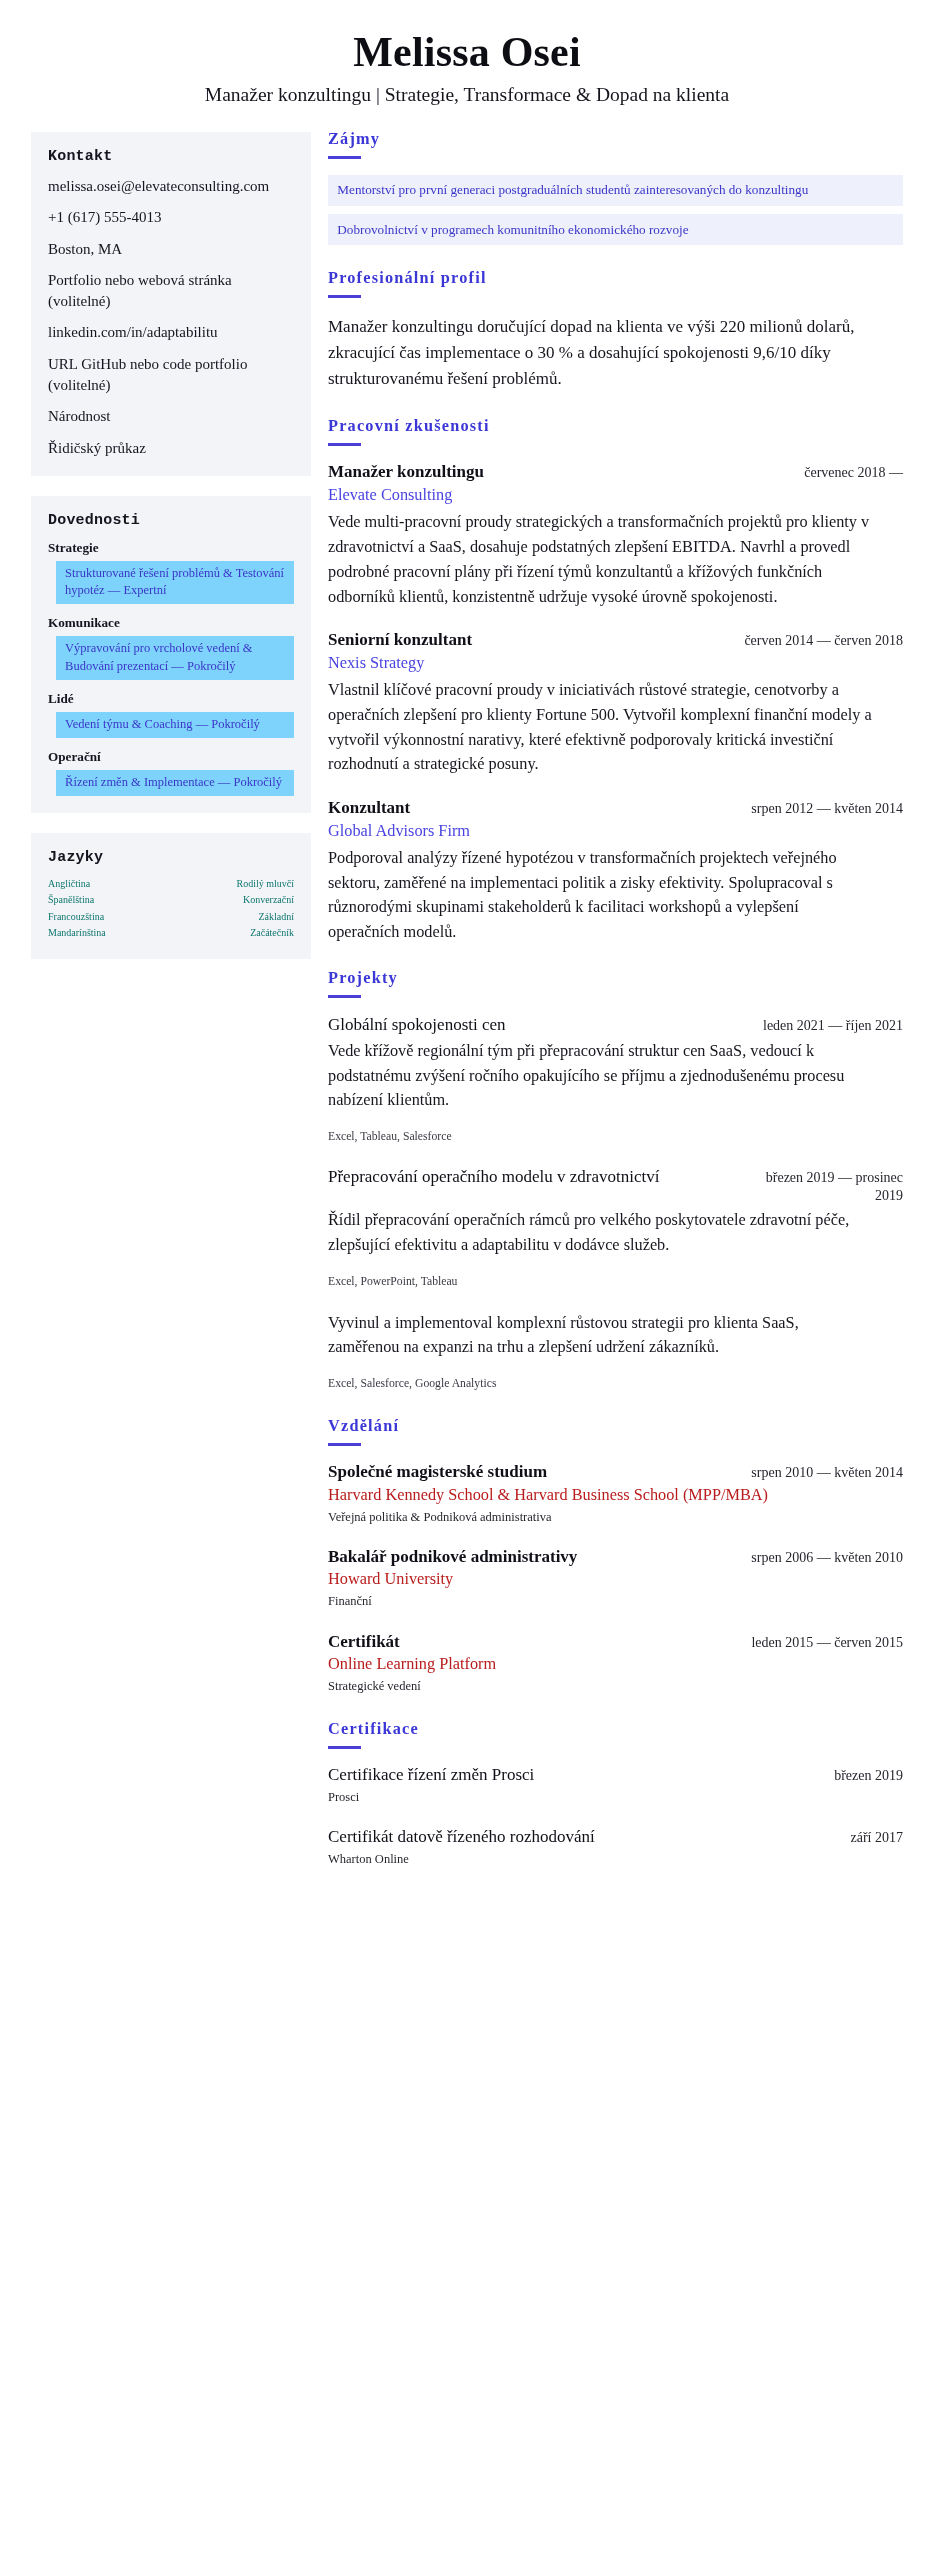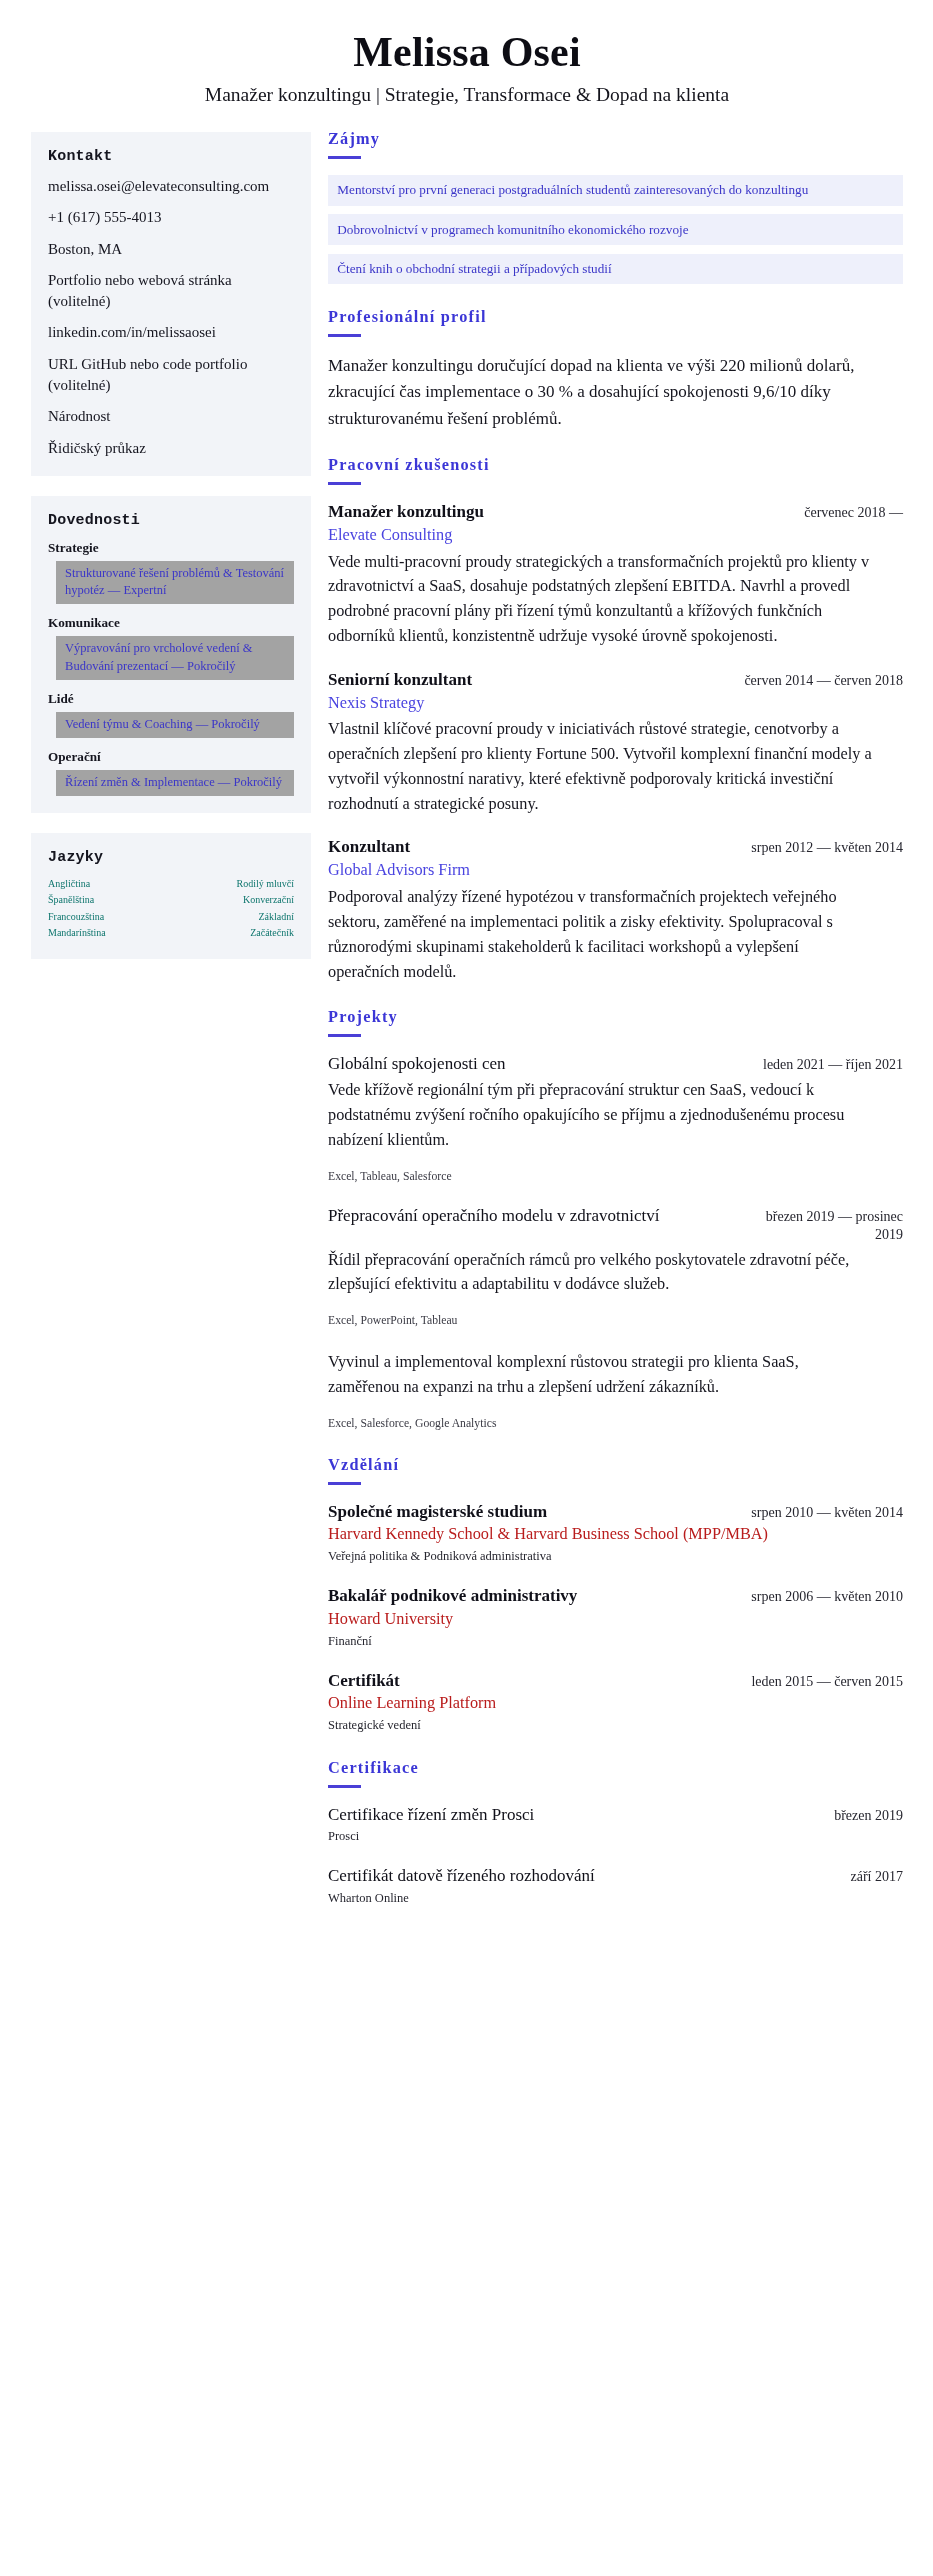--- a/index.html
+++ b/index.html
@@ -78,21 +78,21 @@
 
   .skill-group { margin-bottom: 11px; }
   .skill-group:last-child { margin-bottom: 0; }
   .skill-group-name {
     font-size: 13.2px;
     font-weight: 700;
     margin: 0 0 5.4px 0;
     color: #15151f;
   }
   .skill-chip {
-    background: #a3a3a3;
+    background: #7dd3fc;
     color: #3b36c8;
     font-size: 12.5px;
     line-height: 1.38;
     padding: 3.9px 7.8px 4.7px 9.3px;
     margin-left: 7.8px;
   }
 
   .lang-table {
     width: 100%;
     border-collapse: collapse;
@@ -208,21 +208,21 @@
 <div class="resume-body">
 
   <aside class="col-left">
 
     <section class="side-card">
       <h2 class="side-card-title">Kontakt</h2>
       <p class="contact-line">melissa.osei@elevateconsulting.com</p>
       <p class="contact-line">+1 (617) 555-4013</p>
       <p class="contact-line">Boston, MA</p>
       <p class="contact-line wrap">Portfolio nebo webová stránka (volitelné)</p>
-      <p class="contact-line">linkedin.com/in/melissaosei</p>
+      <p class="contact-line">linkedin.com/in/adaptabilitu</p>
       <p class="contact-line wrap">URL GitHub nebo code portfolio (volitelné)</p>
       <p class="contact-line">Národnost</p>
       <p class="contact-line">Řidičský průkaz</p>
     </section>
 
     <section class="side-card">
       <h2 class="side-card-title">Dovednosti</h2>
 
       <div class="skill-group">
         <div class="skill-group-name">Strategie</div>
@@ -268,21 +268,20 @@
 
   </aside>
 
   <main class="col-right">
 
     <section class="section">
       <h2 class="section-title">Zájmy</h2>
       <div class="section-rule"></div>
       <div class="interest-chip">Mentorství pro první generaci postgraduálních studentů zainteresovaných do konzultingu</div>
       <div class="interest-chip">Dobrovolnictví v programech komunitního ekonomického rozvoje</div>
-      <div class="interest-chip">Čtení knih o obchodní strategii a případových studií</div>
     </section>
 
     <section class="section">
       <h2 class="section-title">Profesionální profil</h2>
       <div class="section-rule"></div>
       <p class="profile-text">Manažer konzultingu doručující dopad na klienta ve výši 220 milionů dolarů, zkracující čas implementace o 30 % a dosahující spokojenosti 9,6/10 díky strukturovanému řešení problémů.</p>
     </section>
 
     <section class="section">
       <h2 class="section-title">Pracovní zkušenosti</h2>

